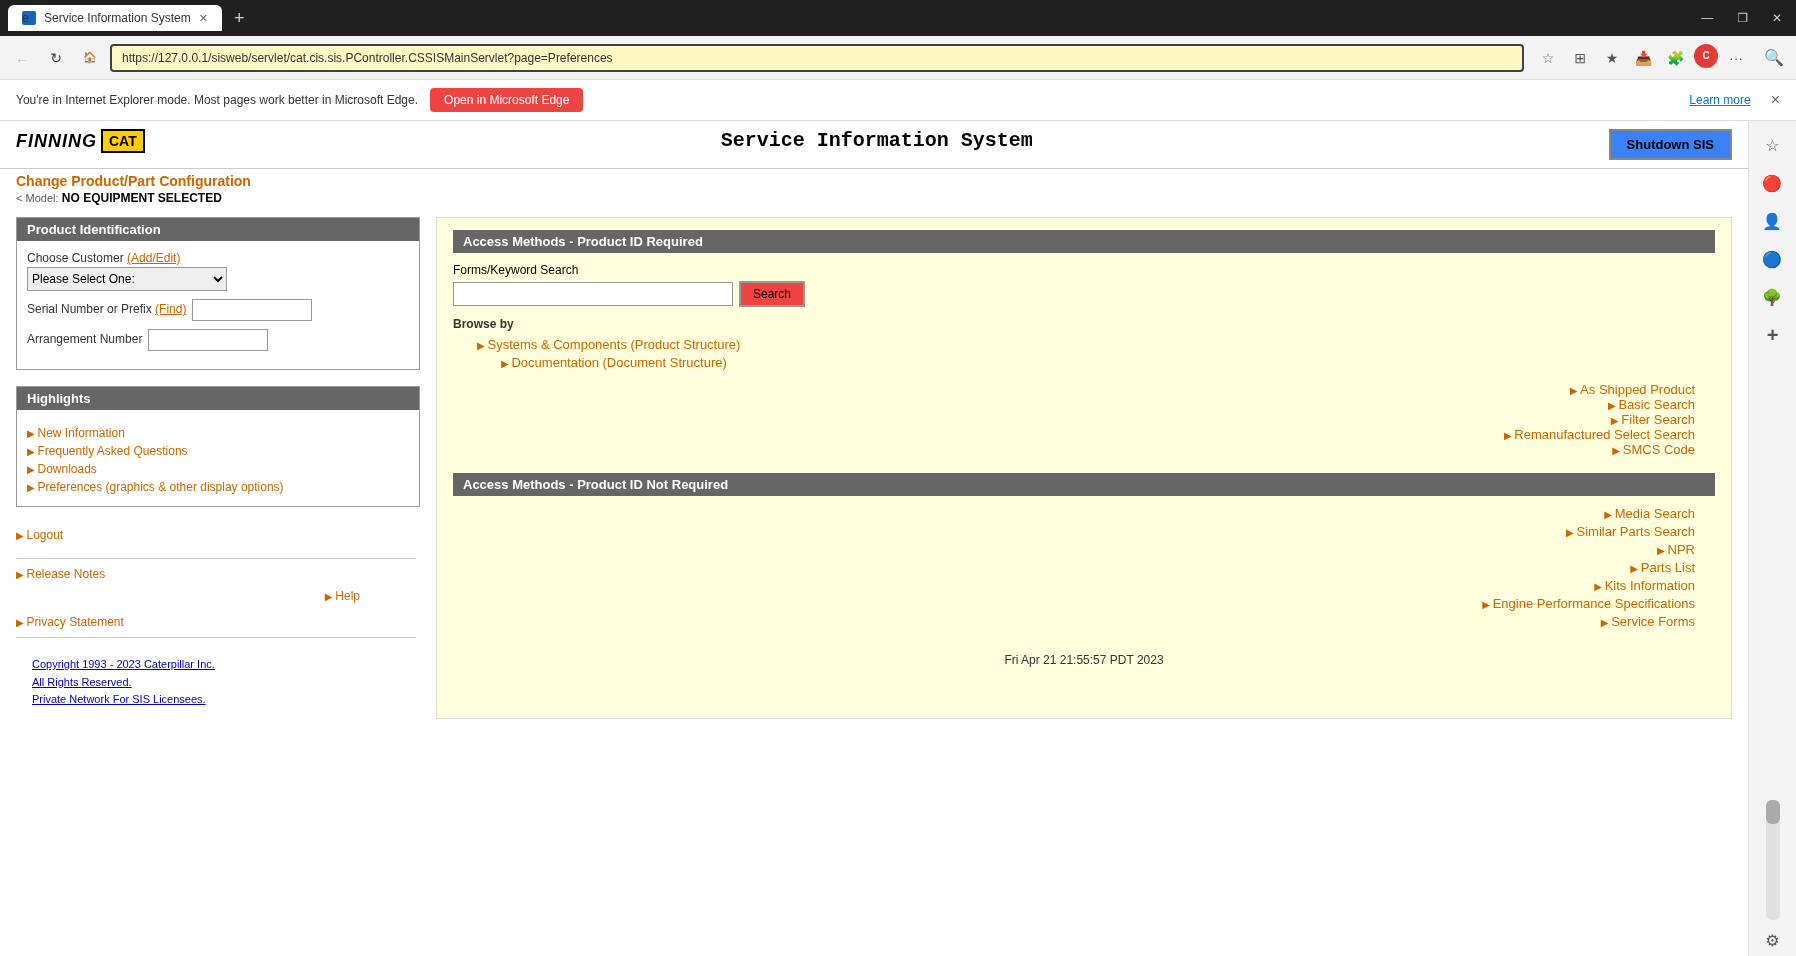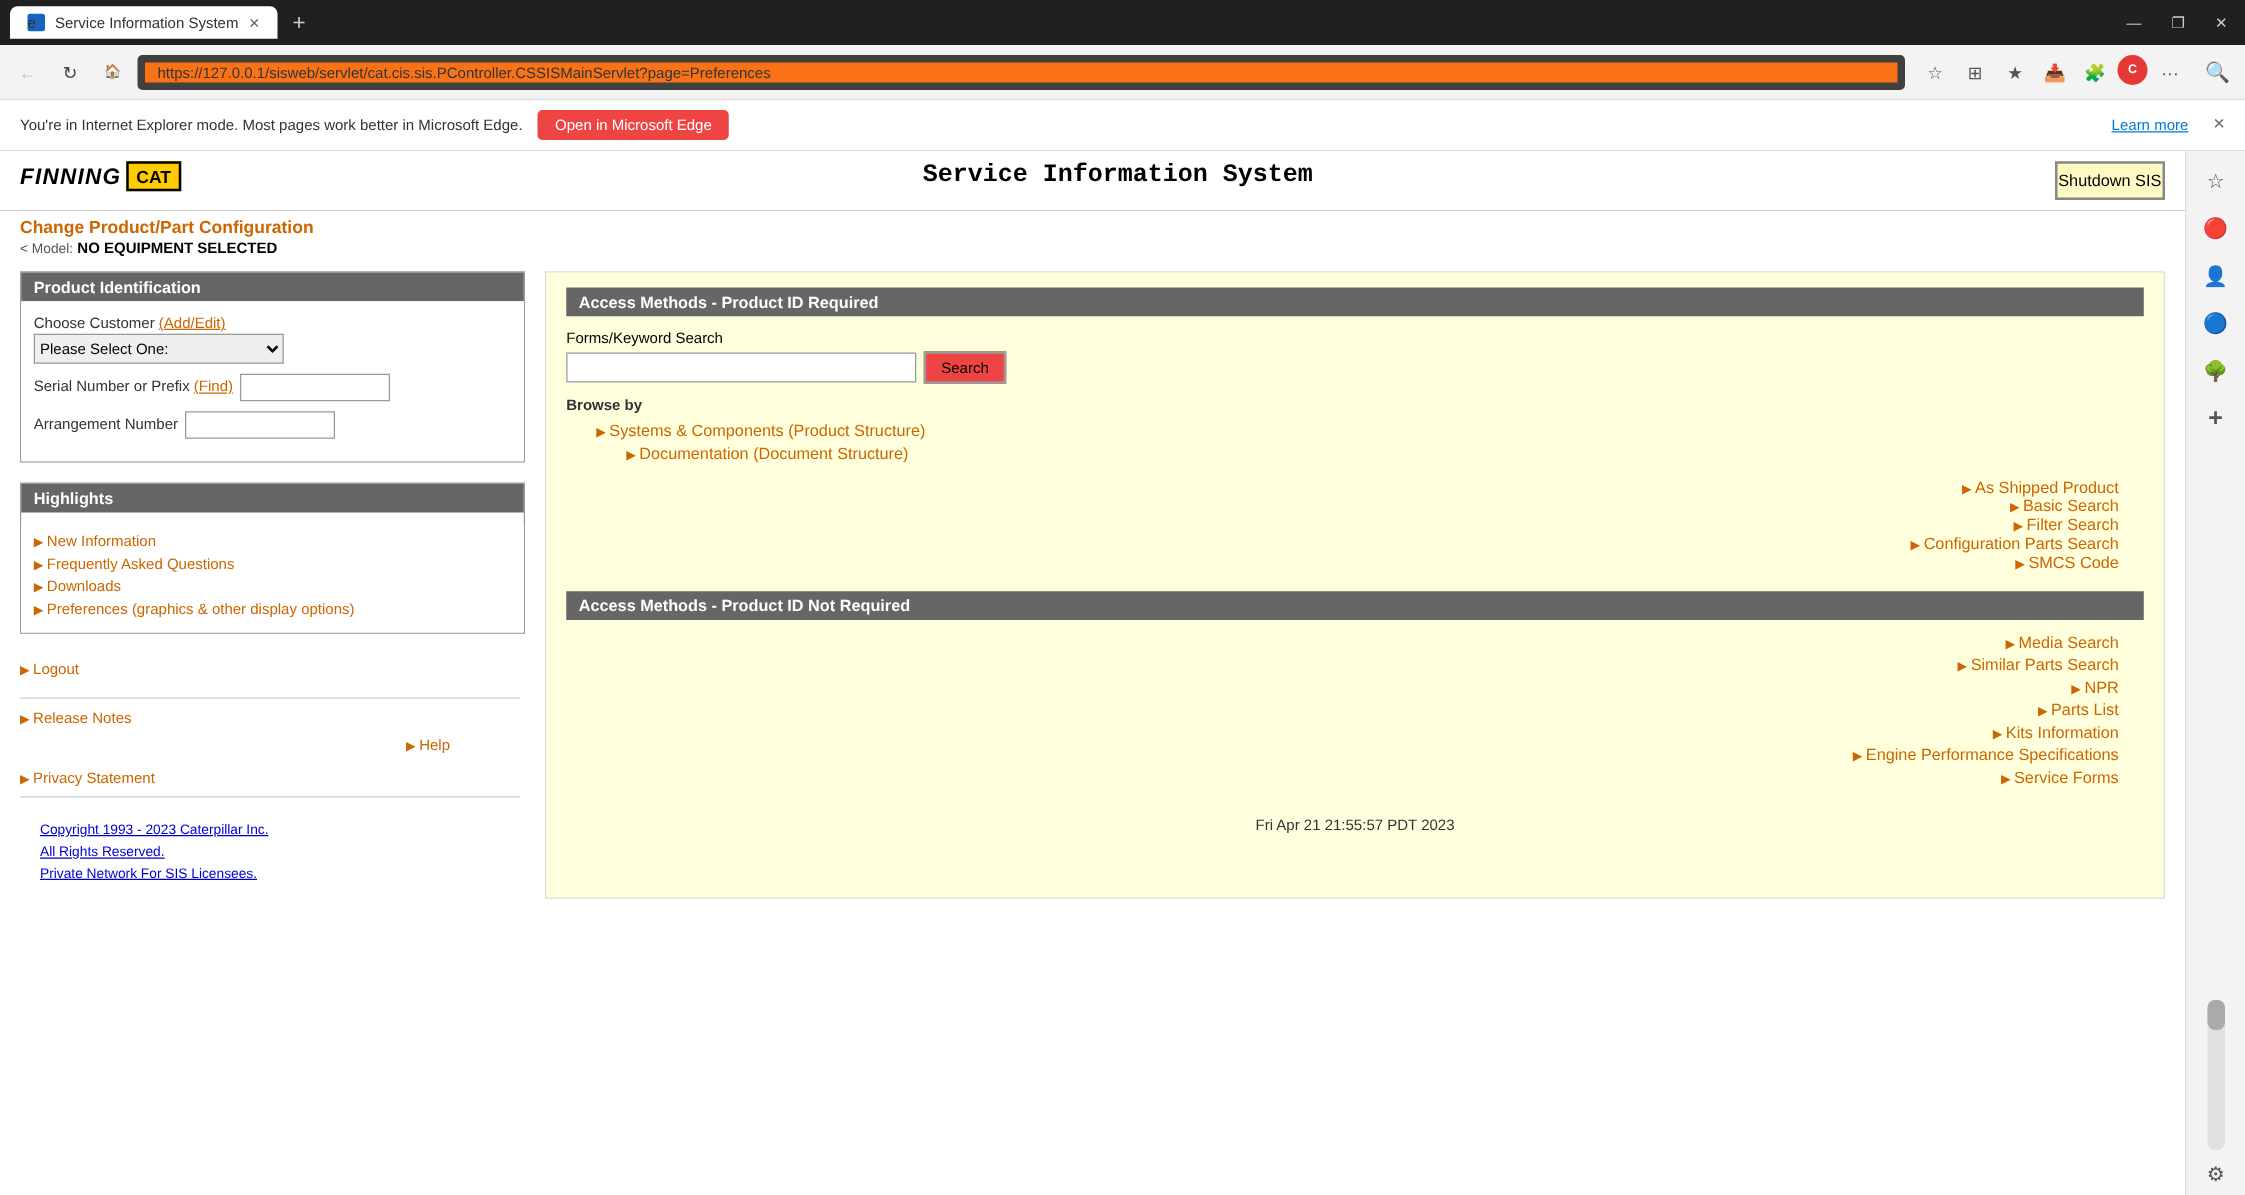--- a/index.html
+++ b/index.html
@@ -14,21 +14,21 @@
     .tab-favicon { width: 14px; height: 14px; background: #1565c0; border-radius: 2px; display: inline-block; }
     .tab-close { margin-left: auto; color: #666; cursor: pointer; font-size: 11px; }
     .tab-new { color: #ccc; font-size: 18px; margin-left: 4px; cursor: pointer; }
     .title-bar-right { margin-left: auto; display: flex; gap: 12px; }
     .win-btn { color: #ccc; font-size: 12px; cursor: pointer; padding: 0 6px; }
 
     
     .address-bar { height: 44px; background: #f3f3f3; display: flex; align-items: center; padding: 0 8px; gap: 6px; border-bottom: 1px solid #ddd; }
     .nav-btn { width: 28px; height: 28px; border: none; background: none; cursor: pointer; border-radius: 50%; display: flex; align-items: center; justify-content: center; color: #444; font-size: 14px; }
     .nav-btn.disabled { color: #bbb; cursor: default; }
-    .address-input { flex: 1; height: 28px; border: 6px solid #404040; border-radius: 4px; padding: 0 10px; font-size: 12px; background: #f97316; color: #333; }
+    .address-input { flex: 1; height: 28px; border: 2px solid #404040; border-radius: 4px; padding: 0 10px; font-size: 12px; background: #fef9c3; color: #333; }
     .toolbar-icons { display: flex; gap: 4px; margin-left: 4px; }
     .toolbar-icon { width: 28px; height: 28px; border: none; background: none; cursor: pointer; border-radius: 50%; display: flex; align-items: center; justify-content: center; color: #555; font-size: 14px; }
     .profile-icon { width: 24px; height: 24px; border-radius: 50%; background: #e53935; display: flex; align-items: center; justify-content: center; color: #fff; font-size: 10px; font-weight: bold; }
 
     
     .edge-bar { background: #fff; border-bottom: 1px solid #ddd; padding: 8px 16px; display: flex; align-items: center; gap: 12px; font-size: 12px; color: #333; }
     .edge-bar-open-btn { background: #ef4444; color: #fff; border: none; border-radius: 4px; padding: 5px 14px; font-size: 12px; cursor: pointer; }
     .edge-bar-learn { color: #0078d4; text-decoration: underline; cursor: pointer; margin-left: auto; }
     .edge-bar-close { cursor: pointer; color: #666; font-size: 16px; margin-left: 8px; }
 
@@ -45,21 +45,21 @@
 
     
     .main-content { flex: 1; background: #fff; overflow-y: auto; }
 
     
     .sis-header { background: #fff; border-bottom: 1px solid #ccc; padding: 8px 16px; display: flex; align-items: flex-start; justify-content: space-between; }
     .finning-logo { display: flex; align-items: center; gap: 4px; }
     .finning-text { font-family: Arial, sans-serif; font-size: 18px; font-weight: bold; font-style: italic; color: #000; letter-spacing: 1px; }
     .cat-badge { background: #ffcc00; color: #000; font-weight: bold; font-size: 14px; padding: 2px 6px; border: 2px solid #000; }
     .sis-title { font-size: 20px; font-weight: bold; color: #000; font-family: 'Courier New', monospace; }
-    .shutdown-btn { background: #fef9c3; border: 2px solid #888; color: #000; padding: 6px 1px; font-size: 13px; cursor: pointer; font-weight: normal; }
+    .shutdown-btn { background: #3b82f6; border: 2px solid #888; color: #000; padding: 6px 16px; font-size: 13px; cursor: pointer; font-weight: bold; }
 
     
     .breadcrumb-bar { background: #fff; padding: 4px 16px 2px; }
     .breadcrumb-title { color: #cc6600; font-size: 14px; font-weight: bold; }
     .breadcrumb-model { font-size: 12px; color: #333; margin-top: 2px; }
     .breadcrumb-back { color: #555; font-size: 11px; }
     .no-equip { color: #000; font-weight: bold; text-transform: uppercase; font-size: 12px; }
 
     
     .page-body { display: flex; gap: 0; background: #fff; padding: 10px 16px; }
@@ -267,21 +267,21 @@
           <div style="margin-top:12px; text-align:right; padding-right: 20px;">
             <a class="access-link" style="display:inline; text-align:right;">As Shipped Product</a>
           </div>
           <div style="text-align:right; padding-right: 20px;">
             <a class="access-link" style="display:inline; margin-left: 40px;">Basic Search</a>
           </div>
           <div style="text-align:right; padding-right: 20px;">
             <a class="access-link" style="display:inline; margin-left: 60px;">Filter Search</a>
           </div>
           <div style="text-align:right; padding-right: 20px;">
-            <a class="access-link" style="display:inline;">Configuration Parts Search</a>
+            <a class="access-link" style="display:inline;">Remanufactured Select Search</a>
           </div>
           <div style="text-align:right; padding-right: 20px;">
             <a class="access-link" style="display:inline; margin-left: 40px;">SMCS Code</a>
           </div>
 
           <div class="access-header access-section-gap">Access Methods - Product ID Not Required</div>
 
           <div style="text-align:right; padding-right: 20px;">
             <a class="access-link" style="display:block;">Media Search</a>
             <a class="access-link" style="display:block;">Similar Parts Search</a>

